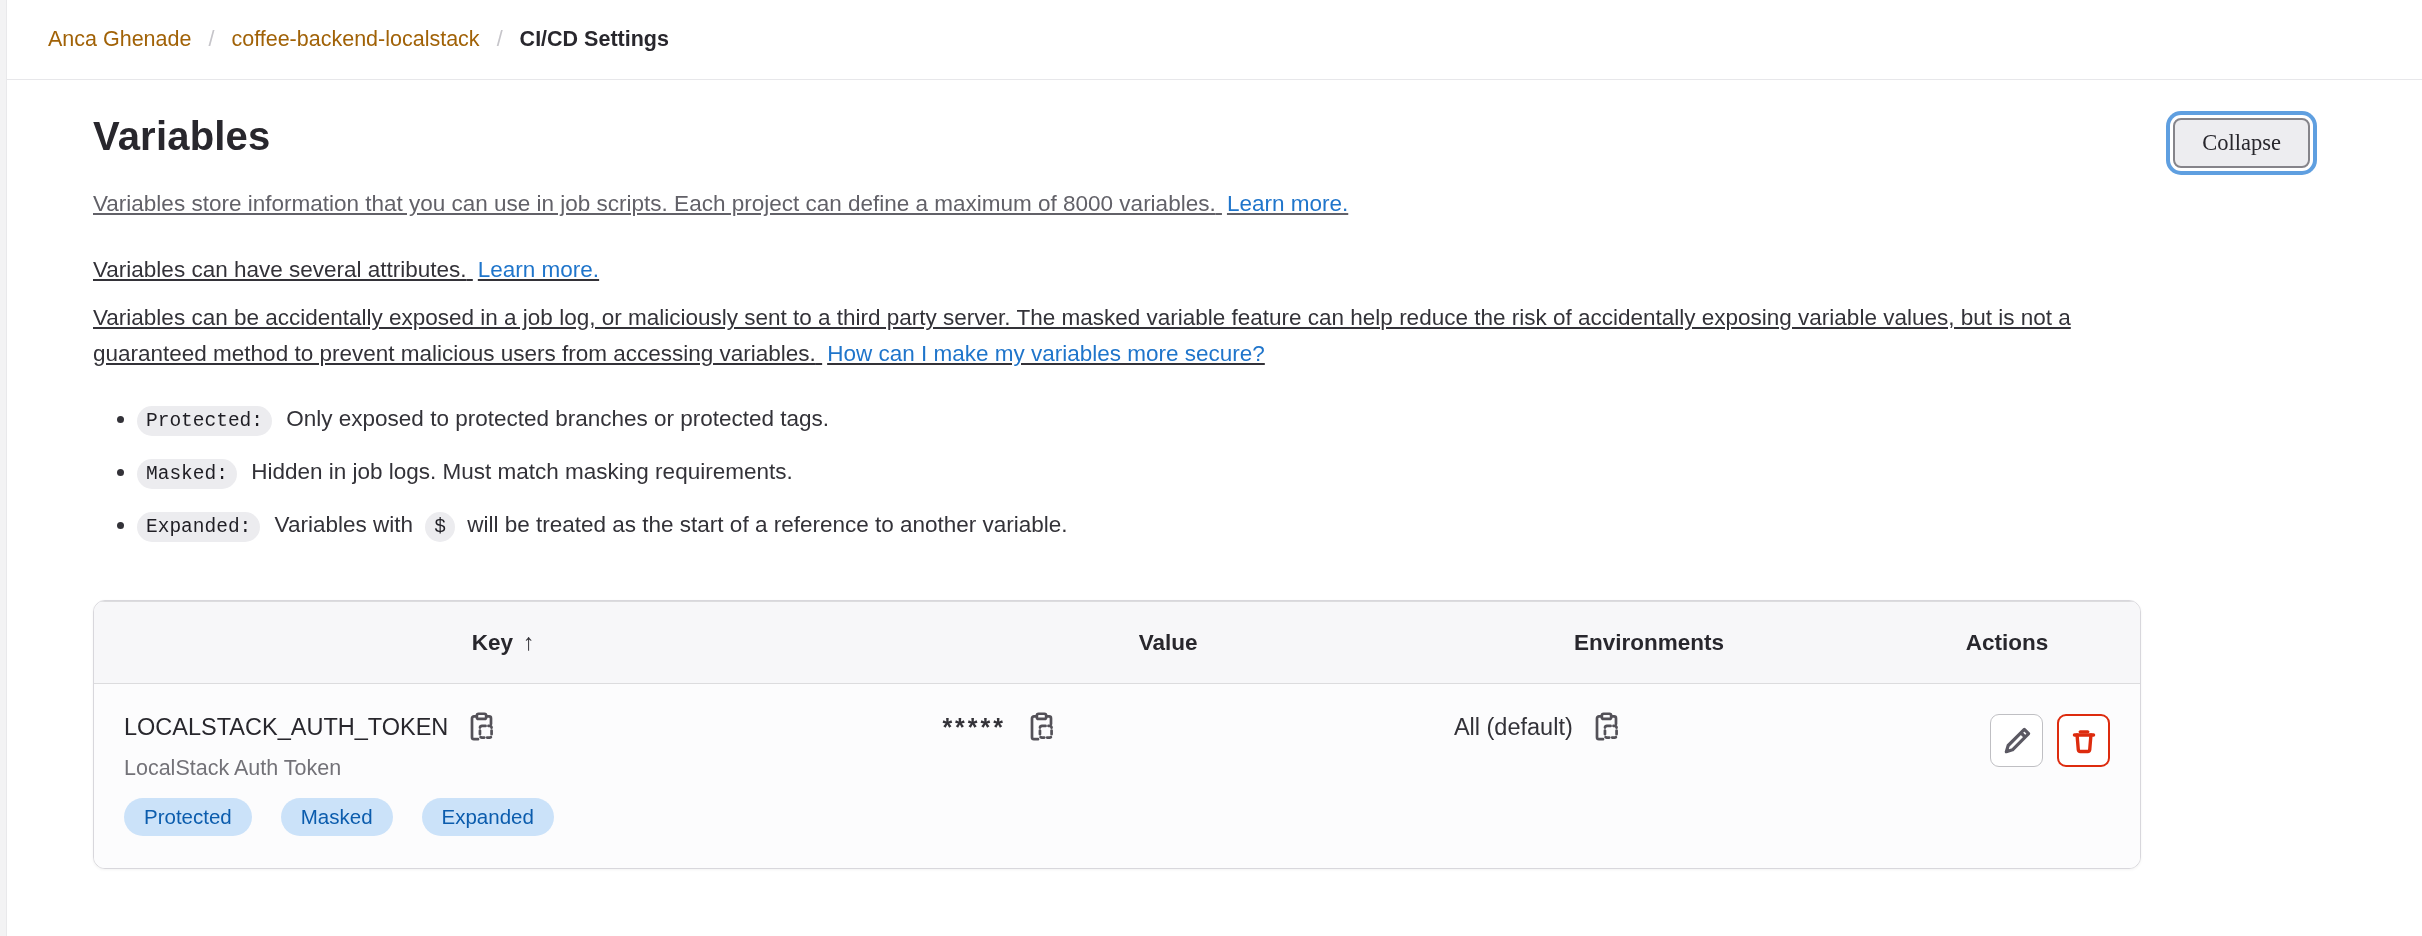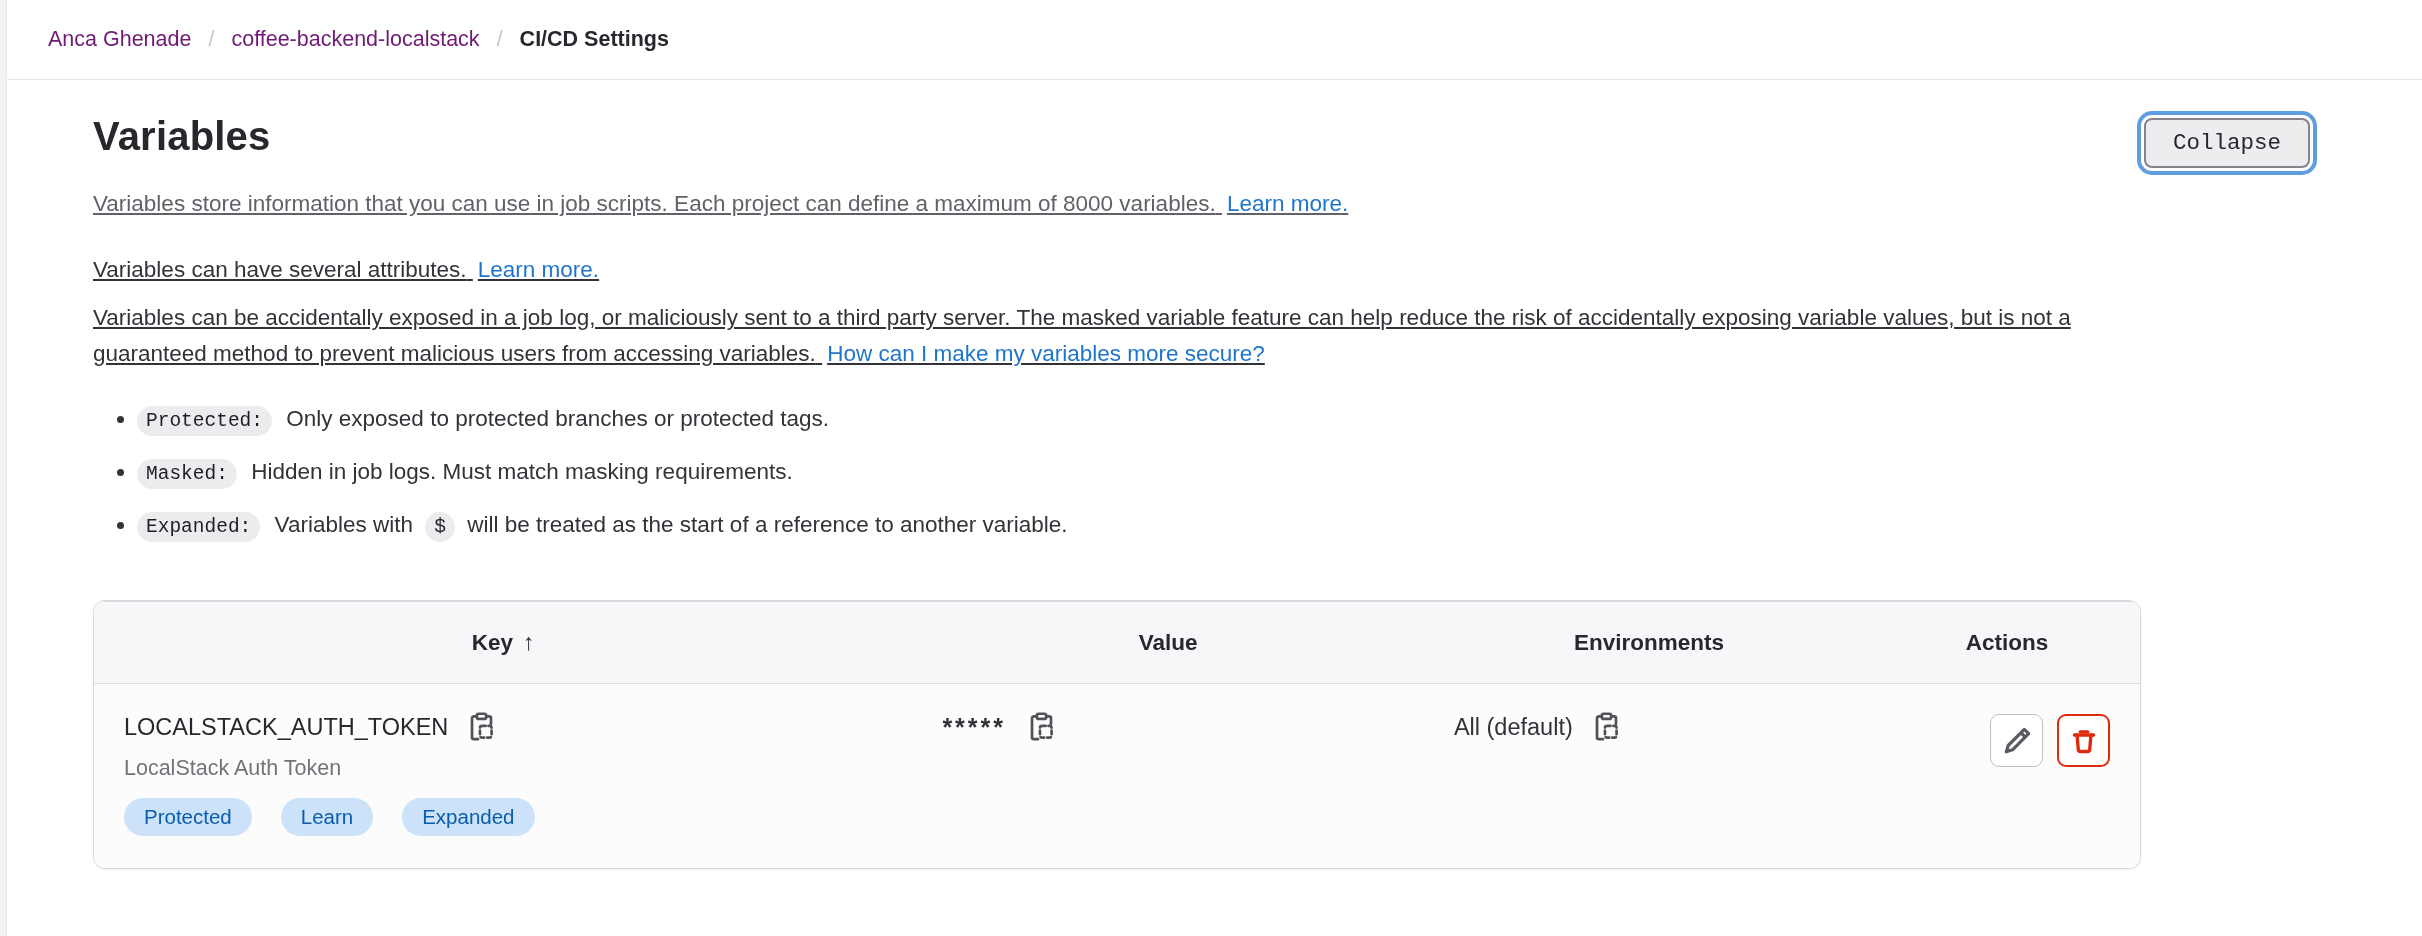--- a/index.html
+++ b/index.html
@@ -6,30 +6,30 @@
   html, body { width: 2422px; height: 936px; background: #fff; overflow: hidden;
     font-family: "Liberation Sans", sans-serif; color: #28272d; }
 
   .left-strip { position: absolute; left: 0; top: 0; width: 7px; height: 936px;
     background: #f3f3f4; border-right: 1px solid #e9e9eb; }
 
   
   .topbar { height: 80px; border-bottom: 1px solid #e7e7ea; display: flex;
     align-items: center; padding-left: 48px; background: #fff; }
   .crumbs { display: flex; align-items: center; gap: 17px; font-size: 21.5px; }
-  .crumb-link { color: #701a75; text-decoration: none; cursor: pointer; }
+  .crumb-link { color: #a16207; text-decoration: none; cursor: pointer; }
   .crumb-sep { color: #c6c5ca; }
   .crumb-current { color: #28272d; font-weight: 700; }
 
   main { padding: 0 100px 0 93px; }
 
   .section-head { display: flex; justify-content: space-between;
     align-items: flex-start; padding-top: 34px; }
   h1.page-title { font-size: 40px; font-weight: 600; color: #28272d; letter-spacing: .2px; }
-  .collapse-btn { margin-top: 4px; margin-right: 12px; font-family: Liberation Mono, monospace; font-size: 22.5px;
+  .collapse-btn { margin-top: 4px; margin-right: 12px; font-family: Liberation Serif, serif; font-size: 22.5px;
     color: #28272d; background: #ededf0; border: 2px solid #85848a; border-radius: 8px;
     padding: 10px 27px; cursor: pointer;
     box-shadow: 0 0 0 3px #ffffff, 0 0 0 7px #5f9fe0; }
 
   .para { font-size: 22.5px; line-height: 36px; text-decoration: underline; }
   .p1 { margin-top: 18px; color: #626168; }
   .p2 { margin-top: 12px; color: #333238; max-width: 2055px; }
   .p3 { margin-top: 30px; color: #333238; }
   a.doc-link { color: #1f75cb; text-decoration: none; cursor: pointer; margin-left: 5px; }
 
@@ -157,21 +157,21 @@
                   <rect x="5.6" y="0.9" width="4.8" height="2.7" rx="0.9"></rect>
                   <path d="M5.4 2.3 H4.1 a1 1 0 0 0 -1 1 V13 a1 1 0 0 0 1 1 H6.2"></path>
                   <path d="M10.6 2.3 h1.3 a1 1 0 0 1 1 1 V6.2"></path>
                   <rect x="7.2" y="7.2" width="6" height="6" rx="1" stroke-dasharray="1.9 1.5"></rect>
                 </svg>
               </button>
             </div>
             <div class="key-desc">LocalStack Auth Token</div>
             <div class="badges">
               <span class="badge">Protected</span>
-              <span class="badge">Learn</span>
+              <span class="badge">Masked</span>
               <span class="badge">Expanded</span>
             </div>
           </td>
           <td>
             <div class="value-line">
               <span>*****</span>
               <button class="copy-btn">
                 <svg width="31" height="31" viewBox="0 0 16 16" fill="none" stroke="#535158" stroke-width="1.4" stroke-linecap="round">
                   <rect x="5.6" y="0.9" width="4.8" height="2.7" rx="0.9"></rect>
                   <path d="M5.4 2.3 H4.1 a1 1 0 0 0 -1 1 V13 a1 1 0 0 0 1 1 H6.2"></path>

